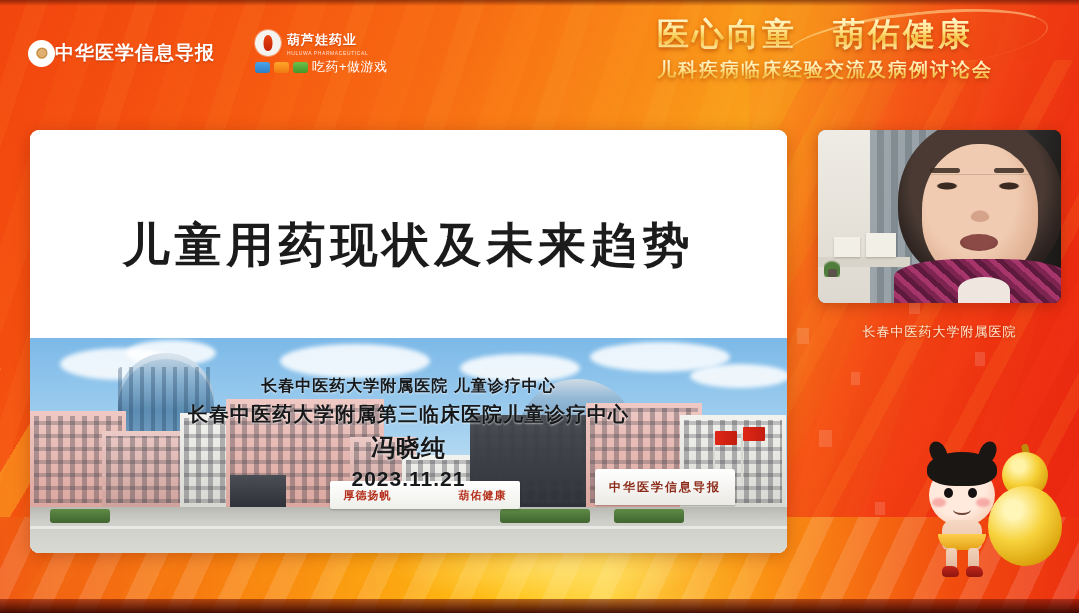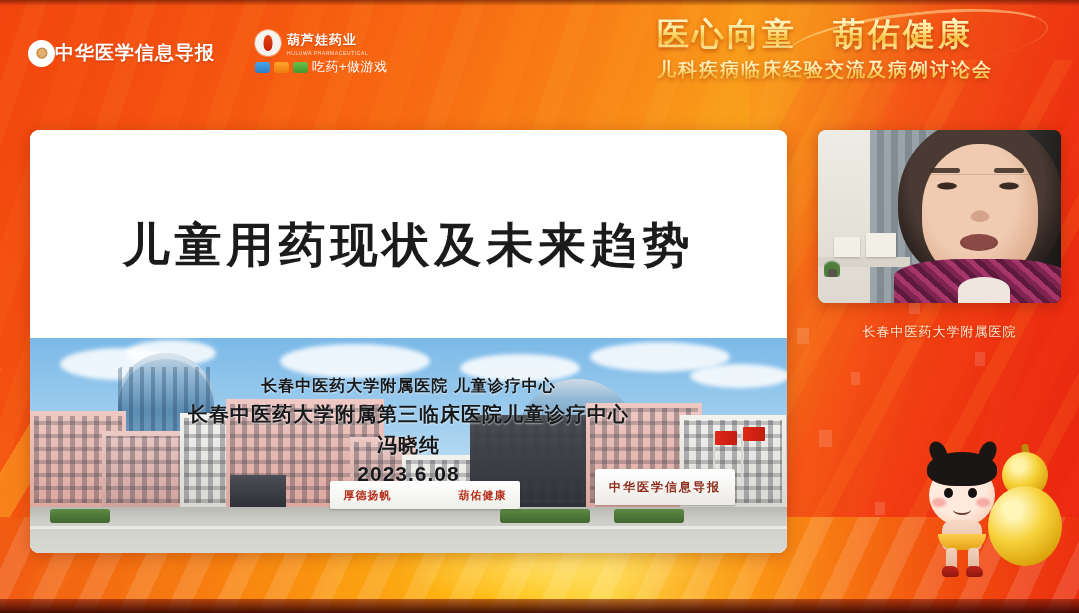--- a/index.html
+++ b/index.html
@@ -410,21 +410,21 @@
     position: absolute;
     left: 0; top: 246px; width: 100%;
     text-align: center;
     z-index: 3;
     color: #16181a;
     font-weight: bold;
     text-shadow: 0 1px 2px rgba(255,255,255,.65);
   }
   .sl-1 { font-size: 16px; letter-spacing: 1px; }
   .sl-2 { font-size: 20px; letter-spacing: 1px; margin-top: 4px; }
-  .sl-3 { font-size: 20px; letter-spacing: 1px; margin-top: 4px; }
+  .sl-3 { font-size: 24px; letter-spacing: 1px; margin-top: 4px; }
   .sl-4 { font-size: 21px; letter-spacing: 1px; margin-top: 3px; font-family: "Liberation Sans","DejaVu Sans",sans-serif; }
 
   
   .video-panel {
     position: absolute;
     left: 818px; top: 130px;
     width: 243px; height: 173px;
     border-radius: 8px;
     overflow: hidden;
     background: #1c1c1c;
@@ -787,21 +787,21 @@
 
       <div class="uni-sign">
         <span class="uni-sign-text">中华医学信息导报</span>
       </div>
     </div>
 
     <div class="slide-lines">
       <div class="sl-1">长春中医药大学附属医院 儿童诊疗中心</div>
       <div class="sl-2">长春中医药大学附属第三临床医院儿童诊疗中心</div>
       <div class="sl-3">冯晓纯</div>
-      <div class="sl-4">2023.6.08</div>
+      <div class="sl-4">2023.11.21</div>
     </div>
   </div>
 
   <div class="video-panel">
     <div class="v-room"></div>
     <div class="v-wall"></div>
     <div class="v-curtain"></div>
     <div class="v-shelf"></div>
     <div class="v-box" style="left:16px; width:26px; height:20px;"></div>
     <div class="v-box" style="left:48px; width:30px; height:24px;"></div>

